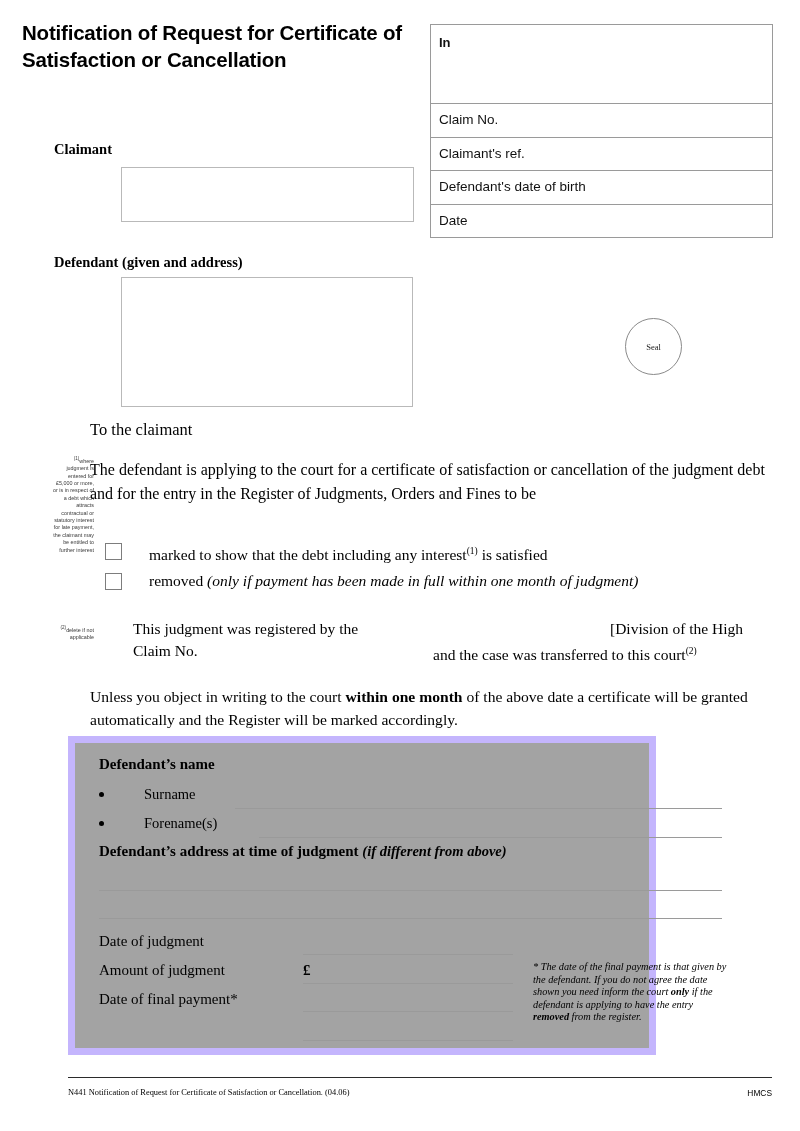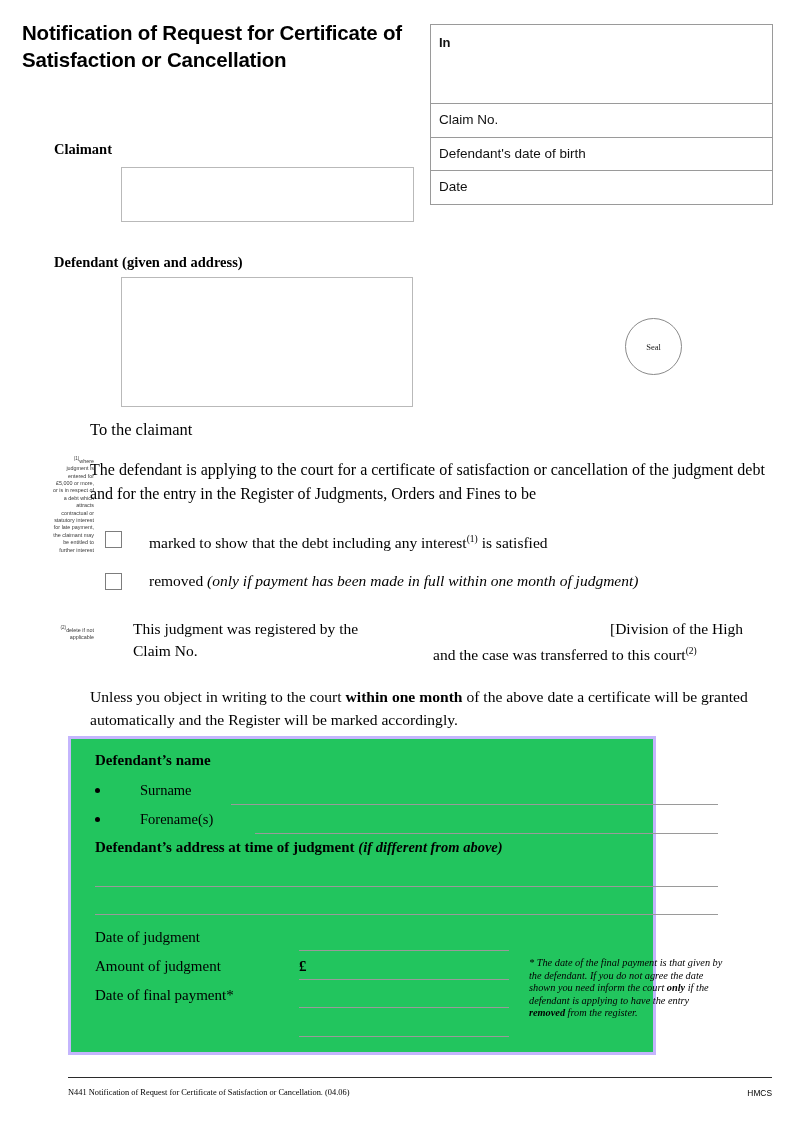--- a/index.html
+++ b/index.html
@@ -112,21 +112,21 @@
   .body-text {
     position: absolute;
     font-size: 16px;
     line-height: 24px;
     font-family: "Liberation Serif", "DejaVu Serif", serif;
   }
   #intro-paragraph { left: 90px; top: 458px; width: 700px; }
 
   
   .option-row { position: absolute; left: 105px; }
-  #option-marked { top: 528px; }
+  #option-marked { top: 540px; }
   #option-removed { top: 570px; }
   .checkbox {
     position: absolute;
     left: 0; top: 3px;
     width: 17px; height: 17px;
     border: 1px solid #7d7d7d;
     background: #fff;
     box-sizing: border-box;
   }
   .option-label {
@@ -146,23 +146,23 @@
   .reg-line sup { font-size: 9.5px; }
 
   #unless-paragraph { left: 90px; top: 685px; width: 700px; font-size: 15.6px; line-height: 23px; }
   #unless-paragraph b { font-weight: bold; }
 
   
   #defendant-details-box {
     position: absolute;
     left: 68px; top: 736px;
     width: 588px; height: 319px;
-    border: 3px solid #c4b5fd;
-    box-sizing: border-box;
-    background: #22c55e;
+    border: 7px solid #c4b5fd;
+    box-sizing: border-box;
+    background: #a3a3a3;
   }
   .dd-heading {
     position: absolute;
     font-weight: bold;
     font-size: 15px;
     font-family: "Liberation Serif", "DejaVu Serif", serif;
   }
   #dd-name-heading { left: 24px; top: 13px; }
   #dd-address-heading { left: 24px; top: 100px; white-space: nowrap; }
   #dd-address-heading i { font-style: italic; font-weight: bold; font-size: 14.5px; }
@@ -239,20 +239,21 @@
 </head>
 <body>
 
 <div class="page">
 
   <div id="form-title">Notification of Request for Certificate of Satisfaction or Cancellation</div>
 
   <div id="court-details-table">
     <div class="ct-row tall">In</div>
     <div class="ct-row short">Claim No.</div>
+    <div class="ct-row short">Claimant's ref.</div>
     <div class="ct-row short">Defendant's date of birth</div>
     <div class="ct-row short">Date</div>
   </div>
 
   <div class="party-label" id="claimant-label">Claimant</div>
   <div class="party-box" id="claimant-box"></div>
 
   <div class="party-label" id="defendant-label">Defendant (given and address)</div>
   <div class="party-box" id="defendant-box"></div>
 

